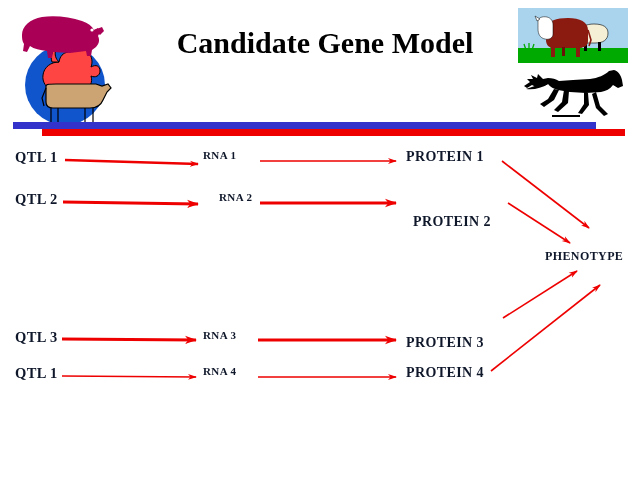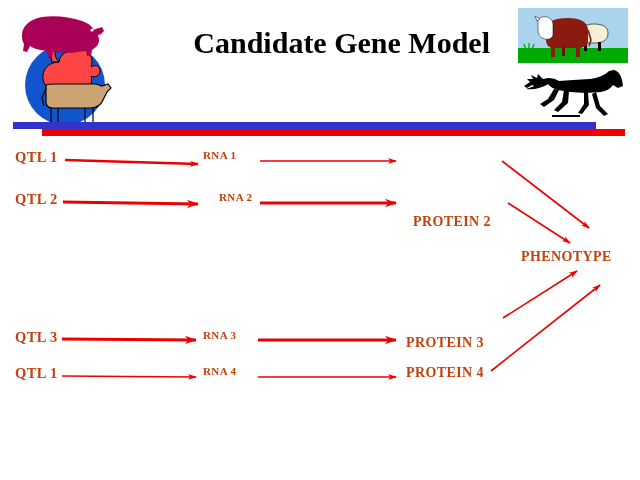--- a/index.html
+++ b/index.html
@@ -6,49 +6,49 @@
   body{
     width:640px;height:480px;position:relative;overflow:hidden;
     font-family:"Liberation Serif","DejaVu Serif",serif;
     background:#ffffff;
   }
   .canvas{position:absolute;left:0;top:0;width:640px;height:480px;}
 
   
   #page-title{
     position:absolute;left:160px;top:26px;width:330px;
-    text-align:right;
+    text-align:center;
     font-size:30px;font-weight:bold;color:#000000;
     font-family:"Liberation Serif","DejaVu Serif",serif;
     letter-spacing:0px;white-space:nowrap;
   }
 
   
   #logo{position:absolute;left:8px;top:6px;width:112px;height:122px;}
   #logo svg{display:block;}
 
   
   #livestock{position:absolute;left:518px;top:8px;width:110px;height:55px;}
   #horse{position:absolute;left:518px;top:66px;width:112px;height:56px;}
 
   
   .rule{position:absolute;}
   #rule-blue{left:13px;top:122px;width:583px;height:7px;background:#3333CC;}
   #rule-red{left:42px;top:129px;width:583px;height:7px;background:#EE0000;}
 
   
   .node{
-    position:absolute;white-space:nowrap;color:#c2410c;
+    position:absolute;white-space:nowrap;color:#0f172a;
     font-family:"Liberation Serif","DejaVu Serif",serif;
     font-weight:bold;font-size:14px;letter-spacing:0.4px;
   }
   .node.qtl{font-size:14.5px;}
   .node.rna{font-size:11px;}
   .node.prot{font-size:14px;}
-  .node.pheno{font-size:14px;}
+  .node.pheno{font-size:12px;margin-left:24px;}
 
   
   #node-qtl-1     {left:15px; top:149px;}
   #node-qtl-2     {left:15px; top:191px;}
   #node-qtl-3     {left:15px; top:329px;}
   #node-qtl-4     {left:15px; top:365px;}
   #node-rna-1     {left:203px;top:149px;}
   #node-rna-2     {left:203px;top:191px;margin-left:16px;}
   #node-rna-3     {left:203px;top:329px;}
   #node-rna-4     {left:203px;top:365px;}
@@ -173,19 +173,20 @@
   <div class="node qtl" id="node-qtl-1">QTL 1</div>
   <div class="node qtl" id="node-qtl-2">QTL 2</div>
   <div class="node qtl" id="node-qtl-3">QTL 3</div>
   <div class="node qtl" id="node-qtl-4">QTL 1</div>
 
   <div class="node rna" id="node-rna-1">RNA 1</div>
   <div class="node rna" id="node-rna-2">RNA 2</div>
   <div class="node rna" id="node-rna-3">RNA 3</div>
   <div class="node rna" id="node-rna-4">RNA 4</div>
 
+  <div class="node prot" id="node-protein-1">PROTEIN 1</div>
   <div class="node prot" id="node-protein-2">PROTEIN 2</div>
   <div class="node prot" id="node-protein-3">PROTEIN 3</div>
   <div class="node prot" id="node-protein-4">PROTEIN 4</div>
 
   <div class="node pheno" id="node-phenotype">PHENOTYPE</div>
 
 </div>
 
 </body></html>

